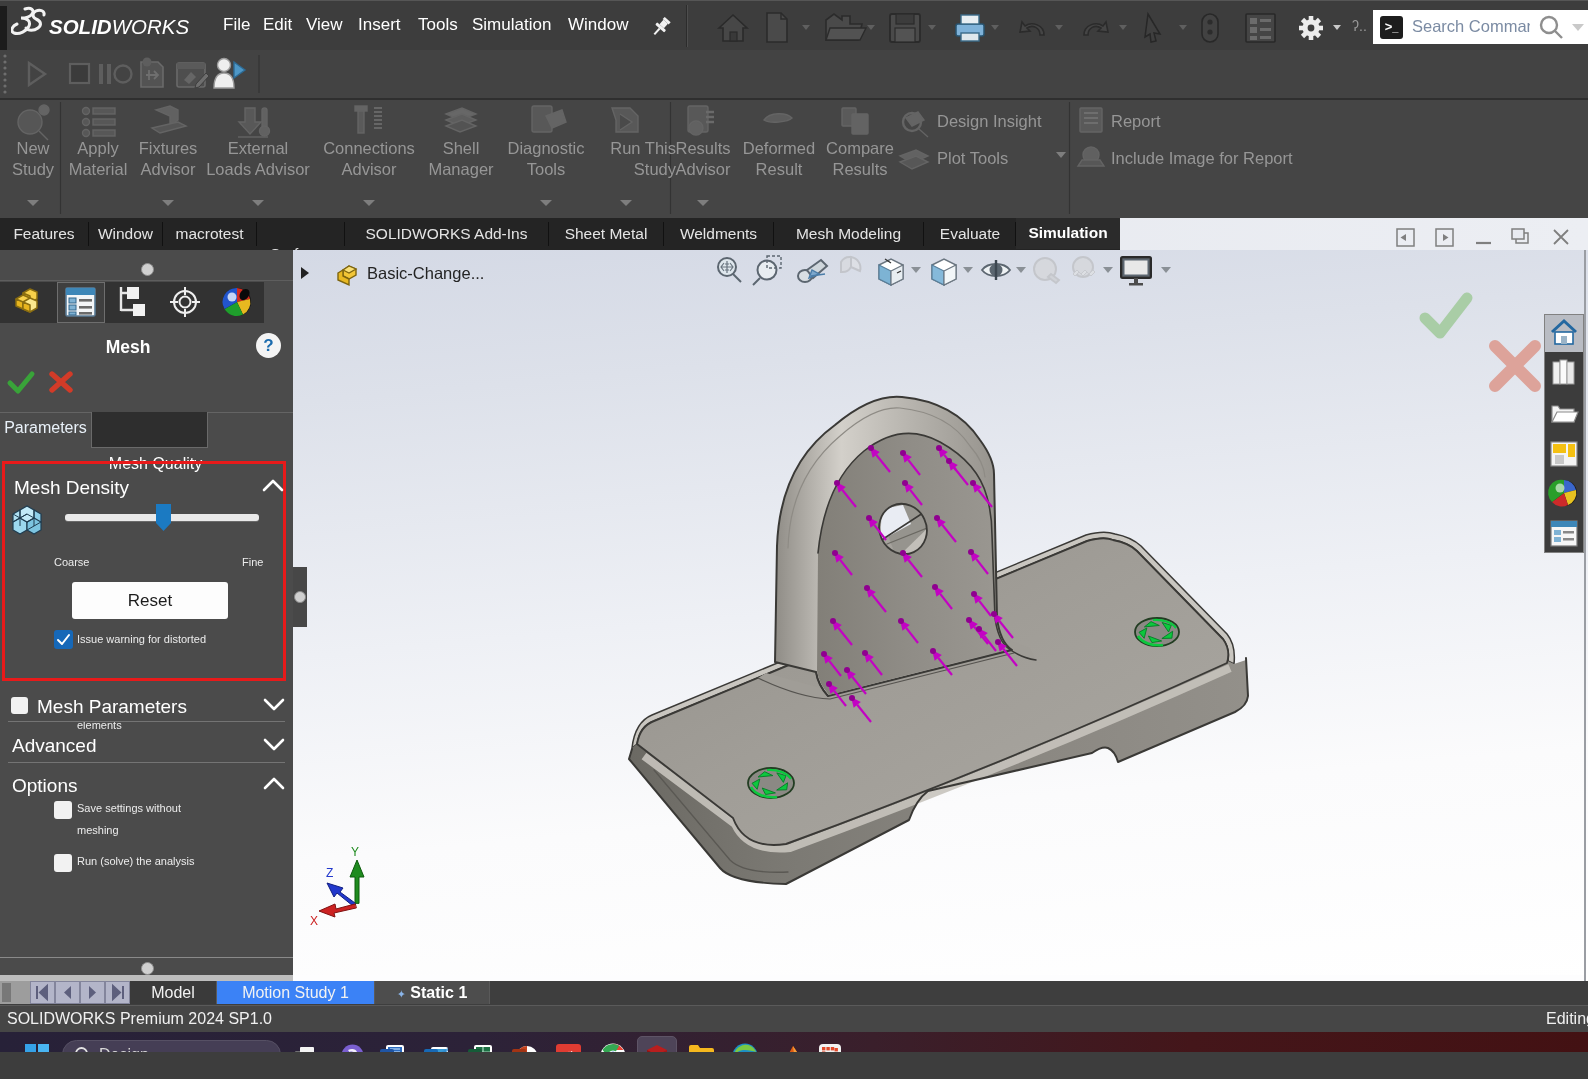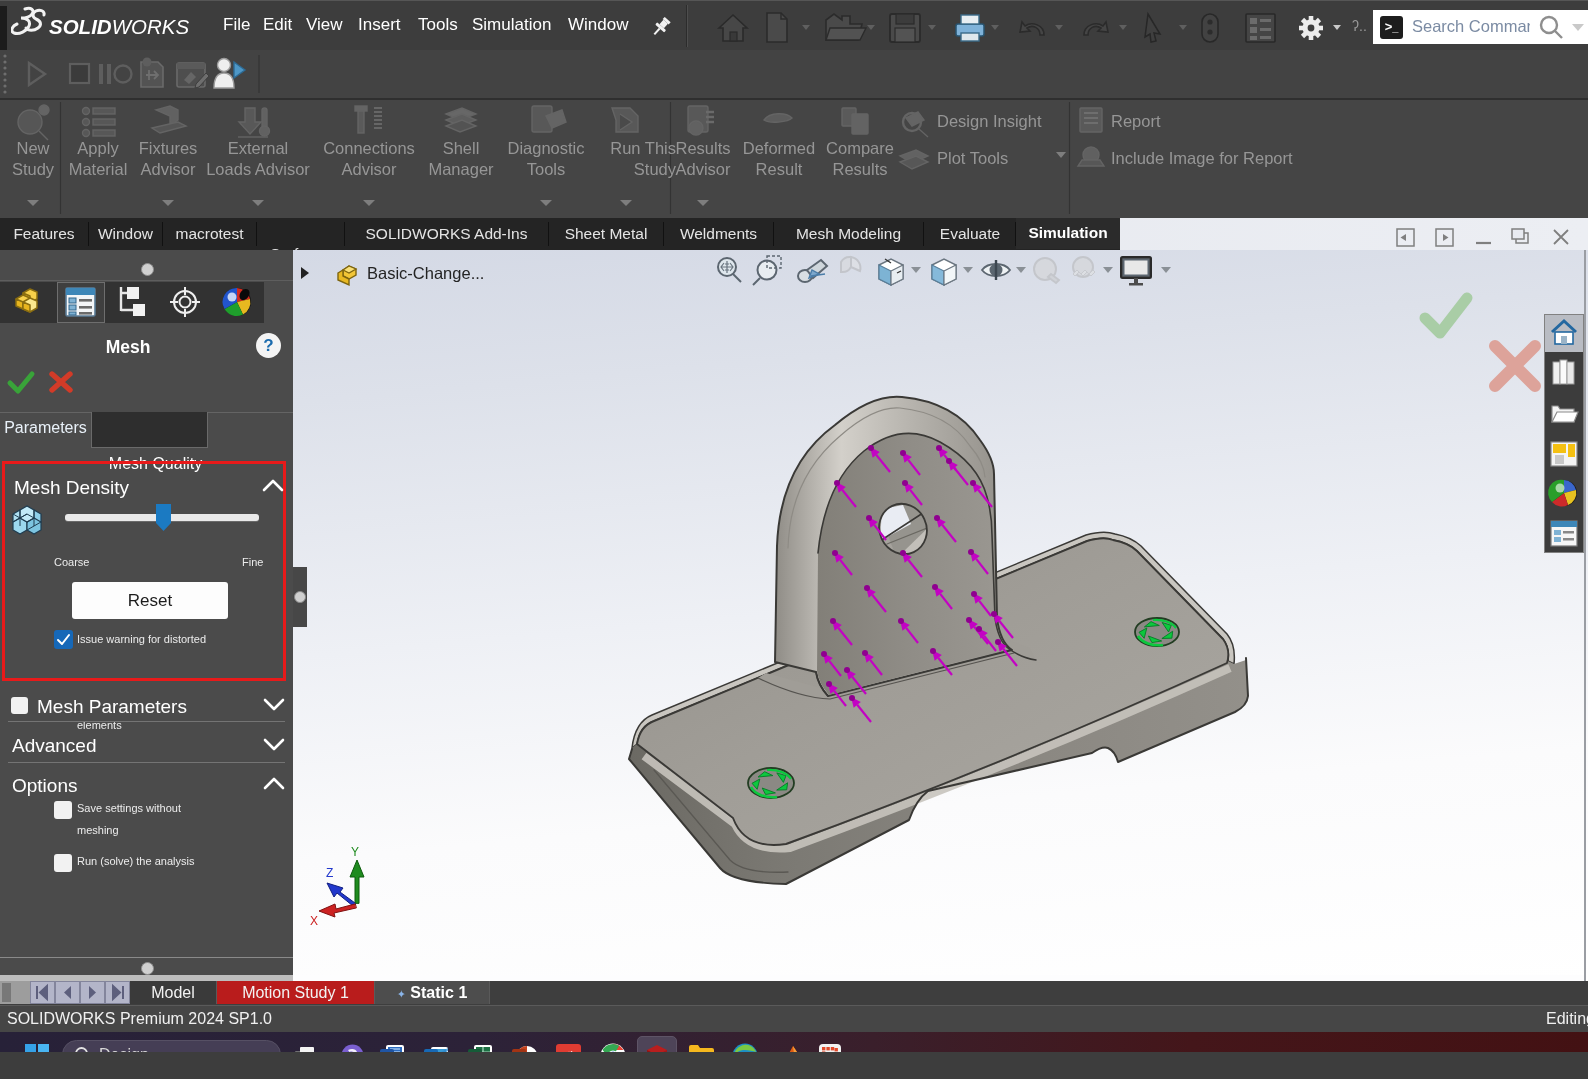--- a/index.html
+++ b/index.html
@@ -712,21 +712,21 @@
           <path d="M7 5 L7 18 M17 5 L10 11.5 L17 18 Z" stroke="#5d5f7d" stroke-width="2" fill="#5d5f7d"></path>
   <rect x="25.5" y="0.5" width="24" height="22" fill="#b3b5c9" stroke="#83859c"></rect>
           <path d="M41 5 L34 11.5 L41 18 Z" fill="#5d5f7d"></path>
   <rect x="50.5" y="0.5" width="24" height="22" fill="#b3b5c9" stroke="#83859c"></rect>
           <path d="M59 5 L66 11.5 L59 18 Z" fill="#5d5f7d"></path>
   <rect x="75.5" y="0.5" width="24" height="22" fill="#b3b5c9" stroke="#83859c"></rect>
           <path d="M83 5 L90 11.5 L83 18 Z M93 5 L93 18" fill="#5d5f7d" stroke="#5d5f7d" stroke-width="2"></path>
  </g>
 </svg>
 <div class="ab" style="left:130px;top:981px;width:87px;height:23px;background:#3a3a3a;color:#f2f2f2;font-size:16px;text-align:center;line-height:23px;border-right:1px solid #5a5a5a;box-sizing:border-box;">Model</div>
-<div class="ab" style="left:217px;top:981px;width:158px;height:23px;background:#b91c1c;color:#f2f2f2;font-size:16px;text-align:center;line-height:23px;border-right:1px solid #5a5a5a;box-sizing:border-box;">Motion Study 1</div>
+<div class="ab" style="left:217px;top:981px;width:158px;height:23px;background:#3b82f6;color:#f2f2f2;font-size:16px;text-align:center;line-height:23px;border-right:1px solid #5a5a5a;box-sizing:border-box;">Motion Study 1</div>
 <div class="ab" style="left:375px;top:981px;width:115px;height:23px;background:#4d4d4d;color:#ffffff;font-size:16px;font-weight:bold;text-align:center;line-height:23px;border-right:1px solid #5a5a5a;box-sizing:border-box;"><span style="font-weight:normal;font-size:11px;color:#8ab4e8;">✦</span> Static 1</div>
 </div>
 <div class="ab" style="left:0;top:1005px;width:1588px;height:27px;background:#464646;border-top:1px solid #5a5a5a;"></div>
 <div class="ab" style="left:7px;top:1010px;color:#f0f0f0;font-size:16px;">SOLIDWORKS Premium 2024 SP1.0</div>
 <div class="ab" style="left:1546px;top:1010px;color:#f0f0f0;font-size:16px;white-space:nowrap;">Editing</div>
 <div class="ab" style="left:0;top:1032px;width:1588px;height:47px;background:linear-gradient(90deg,#272138 0%,#2c2238 30%,#3a1f2b 55%,#44161a 75%,#431113 100%);"></div>
 <div id="taskbar">
 <svg class="ab" style="left:25px;top:1044px;" width="24" height="24" viewBox="0 0 24 24">
  <rect x="0" y="0" width="11" height="11" fill="#35a2e8"></rect>
         <rect x="13" y="0" width="11" height="11" fill="#49b5f2"></rect>

